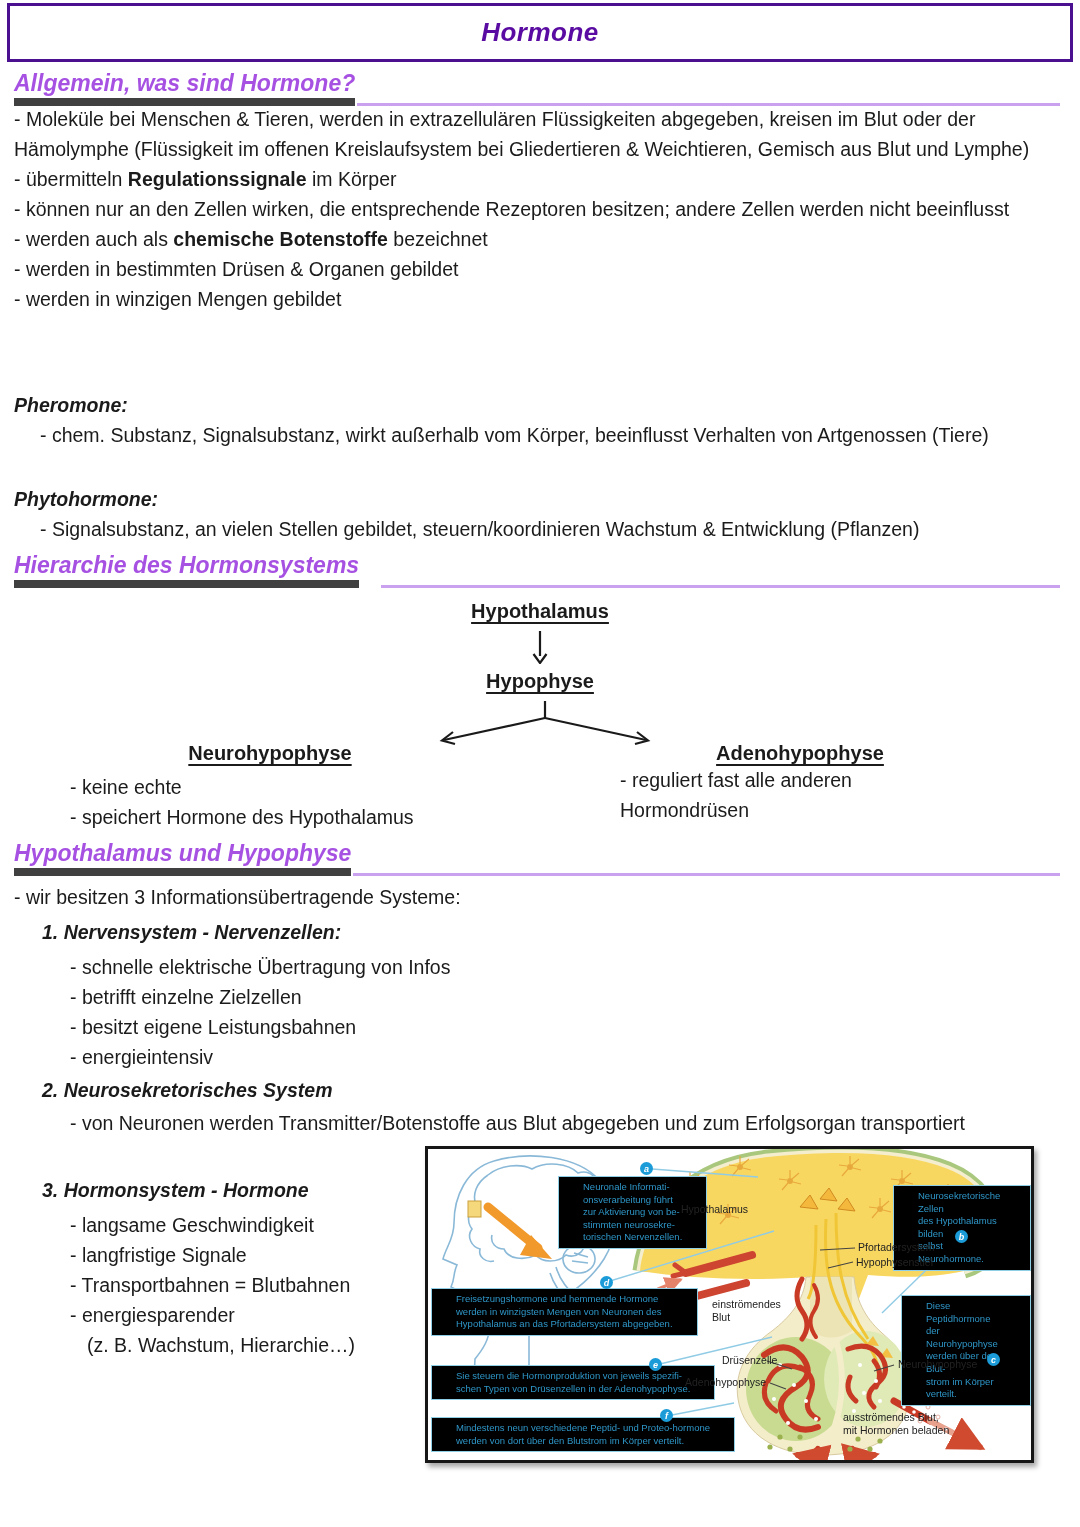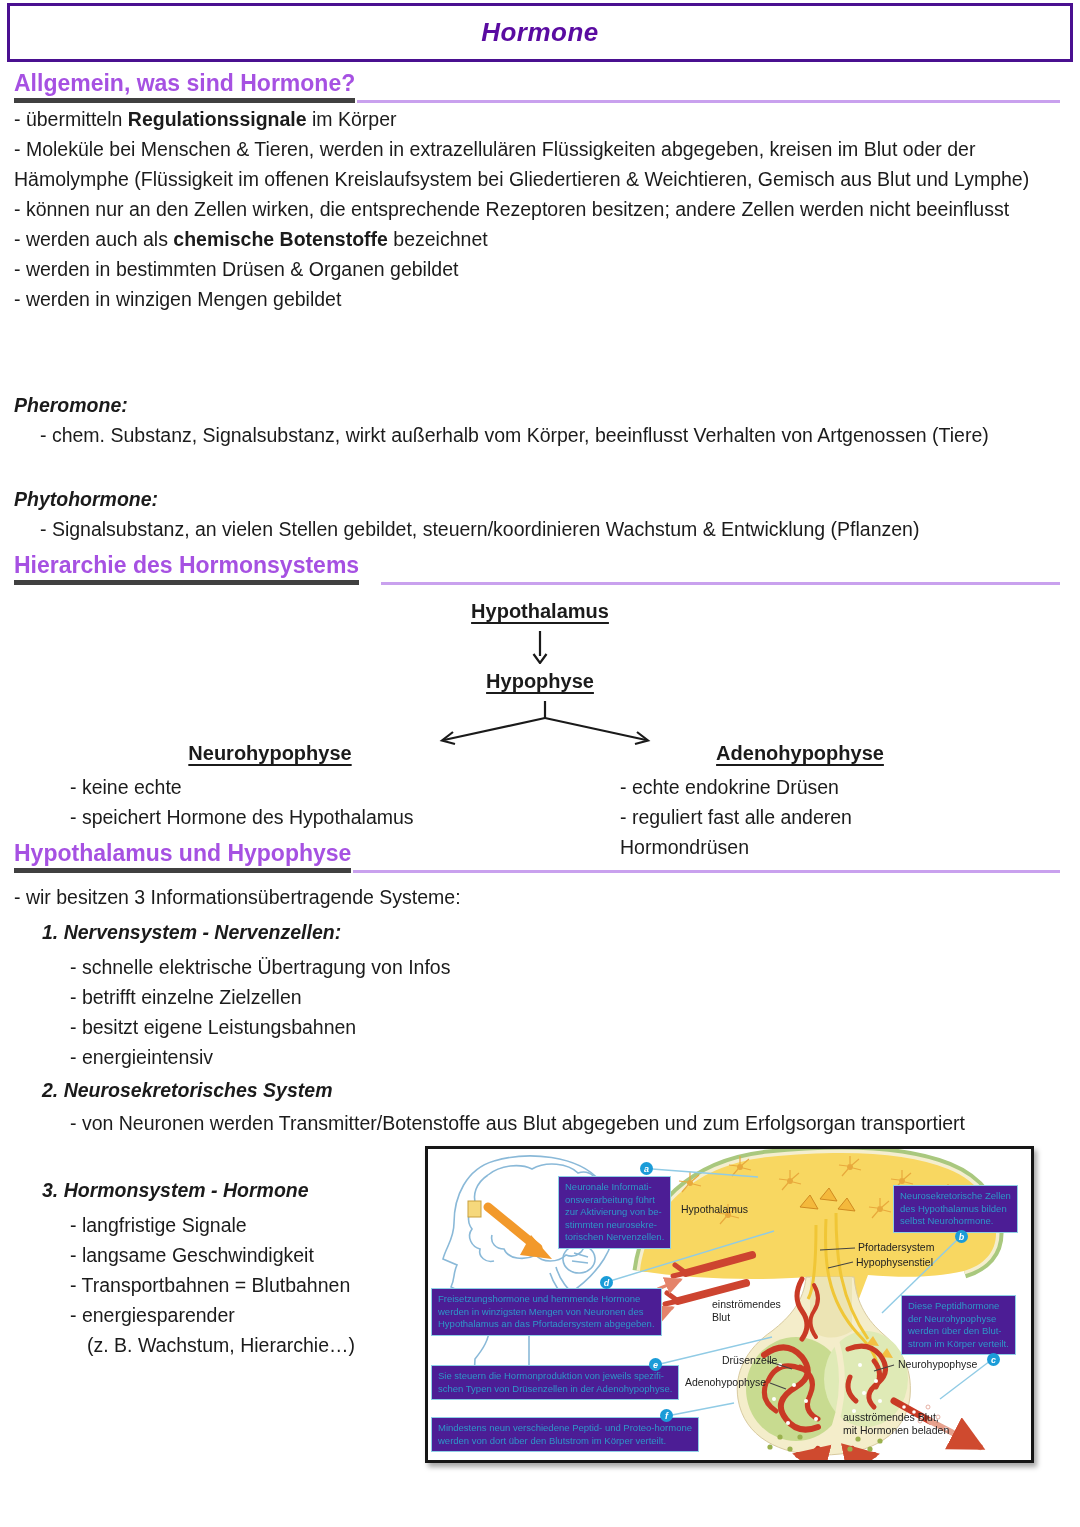--- a/index.html
+++ b/index.html
@@ -7,22 +7,22 @@
        font-family:"Liberation Sans","DejaVu Sans",sans-serif;color:#1b1b1b;}
   .abs{position:absolute;}
 
   
   #title-box{left:7px;top:3px;width:1060px;height:53px;border:3px solid #4a1090;
              display:flex;align-items:center;justify-content:center;}
   #title-box .t{font-size:26px;font-weight:bold;font-style:italic;color:#5a0ba1;letter-spacing:.5px;}
 
   
   .h2{left:14px;width:1046px;display:flex;align-items:flex-end;}
-  .h2 .txt{font-size:23px;font-weight:bold;color:#a651e2;
-           border-bottom:5px solid #404040;padding-bottom:1px;white-space:nowrap;}
+  .h2 .txt{font-size:23px;font-weight:bold;font-style:italic;color:#a651e2;
+           border-bottom:8px solid #404040;padding-bottom:1px;white-space:nowrap;}
   .h2 .rule{flex:1;border-bottom:3px solid #c9a1ee;margin-left:2px;}
 
   
   .body-line{font-size:19.5px;line-height:30px;}
   .b{font-weight:bold;}
   .lead-label{font-size:19.5px;line-height:30px;font-weight:bold;font-style:italic;}
   .hang{padding-left:15px;text-indent:-15px;}
   .hang17{padding-left:17px;text-indent:-17px;}
 
   
@@ -36,42 +36,42 @@
   .dg-col .it{font-size:19.5px;line-height:30px;}
 
   
   .sys-title{font-size:19.5px;font-weight:bold;font-style:italic;line-height:28px;}
   .sys-items{margin-left:28px;}
 
   
   #figure{left:425px;top:1146px;width:603px;height:311px;border:3px solid #161616;
           background:#ffffff;box-shadow:3px 4px 5px rgba(0,0,0,.35);}
   #figure svg{position:absolute;left:0;top:0;}
-  .callout{position:absolute;border:1.5px solid #8ecfe6;background:#4c1d95;color:#2e96c8;
-           font-size:9.5px;line-height:12.6px;padding:4px 6px;white-space:pre-line;}
+  .callout{position:absolute;border:1.5px solid #8ecfe6;background:#000000;color:#2e96c8;
+           font-size:9.5px;line-height:12.6px;padding:4px 24px;white-space:pre-line;}
   .badge{position:absolute;width:13px;height:13px;border-radius:50%;background:#1b9cd8;
          color:#fff;font-size:9px;font-weight:bold;font-style:italic;display:flex;
          align-items:center;justify-content:center;}
   .fig-label{position:absolute;color:#222;font-size:10.5px;line-height:13px;white-space:pre-line;}
 </style>
 </head>
 <body>
 
 <div class="abs" id="title-box">
   <span class="t">Hormone</span>
 </div>
 
 <div class="abs h2" style="top:70px;">
   <span class="txt">Allgemein, was sind Hormone?</span>
   <span class="rule"></span>
 </div>
 
 <div class="abs" style="left:14px;top:104px;width:1052px;">
+  <div class="body-line"><span>- Moleküle bei Menschen &amp; Tieren, werden in extrazellulären Flüssigkeiten abgegeben, kreisen im Blut oder der Hämolymphe (Flüssigkeit im offenen Kreislaufsystem bei Gliedertieren &amp; Weichtieren, Gemisch aus Blut und Lymphe)</span><span class="b"></span><span></span></div>
   <div class="body-line"><span>- übermitteln </span><span class="b">Regulationssignale</span><span> im Körper</span></div>
-  <div class="body-line"><span>- Moleküle bei Menschen &amp; Tieren, werden in extrazellulären Flüssigkeiten abgegeben, kreisen im Blut oder der Hämolymphe (Flüssigkeit im offenen Kreislaufsystem bei Gliedertieren &amp; Weichtieren, Gemisch aus Blut und Lymphe)</span><span class="b"></span><span></span></div>
   <div class="body-line"><span>- können nur an den Zellen wirken, die entsprechende Rezeptoren besitzen; andere Zellen werden nicht beeinflusst</span><span class="b"></span><span></span></div>
   <div class="body-line"><span>- werden auch als </span><span class="b">chemische Botenstoffe</span><span> bezeichnet</span></div>
   <div class="body-line"><span>- werden in bestimmten Drüsen &amp; Organen gebildet</span><span class="b"></span><span></span></div>
   <div class="body-line"><span>- werden in winzigen Mengen gebildet</span><span class="b"></span><span></span></div>
 </div>
 
 <div class="abs lead-label" style="left:14px;top:390px;">Pheromone:</div>
 <div class="abs body-line hang" style="left:40px;top:420px;width:1013px;">- chem. Substanz, Signalsubstanz, wirkt außerhalb vom Körper, beeinflusst Verhalten von Artgenossen (Tiere)</div>
 
 <div class="abs lead-label" style="left:14px;top:484px;">Phytohormone:</div>
@@ -96,21 +96,20 @@
     <path d="M23,32 L12,40.5 L25,44" fill="none" stroke="#1a1a1a" stroke-width="2.2"></path>
     <path d="M207,32 L218,40.5 L205,44" fill="none" stroke="#1a1a1a" stroke-width="2.2"></path>
   </svg>
   <div class="dg-col" style="left:70px;top:150px;width:400px;">
     <span class="hdr">Neurohypophyse</span>
     <div class="it" style="margin-top:7px;">- keine echte</div>
     <div class="it">- speichert Hormone des Hypothalamus</div>
   </div>
   <div class="dg-col" style="left:620px;top:150px;width:360px;">
     <span class="hdr">Adenohypophyse</span>
-    <div class="it" style="margin-top:7px;">- echte endokrine Drüsen</div>
     <div class="it">- reguliert fast alle anderen Hormondrüsen</div>
   </div>
 </div>
 
 <div class="abs h2" style="top:840px;">
   <span class="txt">Hypothalamus und Hypophyse</span>
   <span class="rule"></span>
 </div>
 
 <div class="abs body-line" style="left:14px;top:882px;width:1050px;">- wir besitzen 3 Informationsübertragende Systeme:</div>
@@ -128,22 +127,22 @@
 <div class="abs" style="left:42px;top:1076px;width:1000px;">
   <div class="sys-title">2. Neurosekretorisches System</div>
   <div class="sys-items" style="margin-top:4px;width:900px;">
     <div class="body-line hang17">- von Neuronen werden Transmitter/Botenstoffe aus Blut abgegeben und zum Erfolgsorgan transportiert</div>
   </div>
 </div>
 
 <div class="abs" style="left:42px;top:1176px;width:400px;">
   <div class="sys-title">3. Hormonsystem - Hormone</div>
   <div class="sys-items" style="margin-top:6px;width:356px;">
+    <div class="body-line hang17">- langsame Geschwindigkeit</div>
     <div class="body-line hang17">- langfristige Signale</div>
-    <div class="body-line hang17">- langsame Geschwindigkeit</div>
     <div class="body-line hang17">- Transportbahnen = Blutbahnen</div>
     <div class="body-line hang17">- energiesparender</div>
     <div class="body-line" style="margin-left:17px;">(z. B. Wachstum, Hierarchie…)</div>
   </div>
 </div>
 
 <div class="abs" id="figure">
   <svg width="603" height="311" viewBox="0 0 603 311">
     <defs>
       <marker id="mRed" markerWidth="8" markerHeight="8" refX="5" refY="3" orient="auto">

